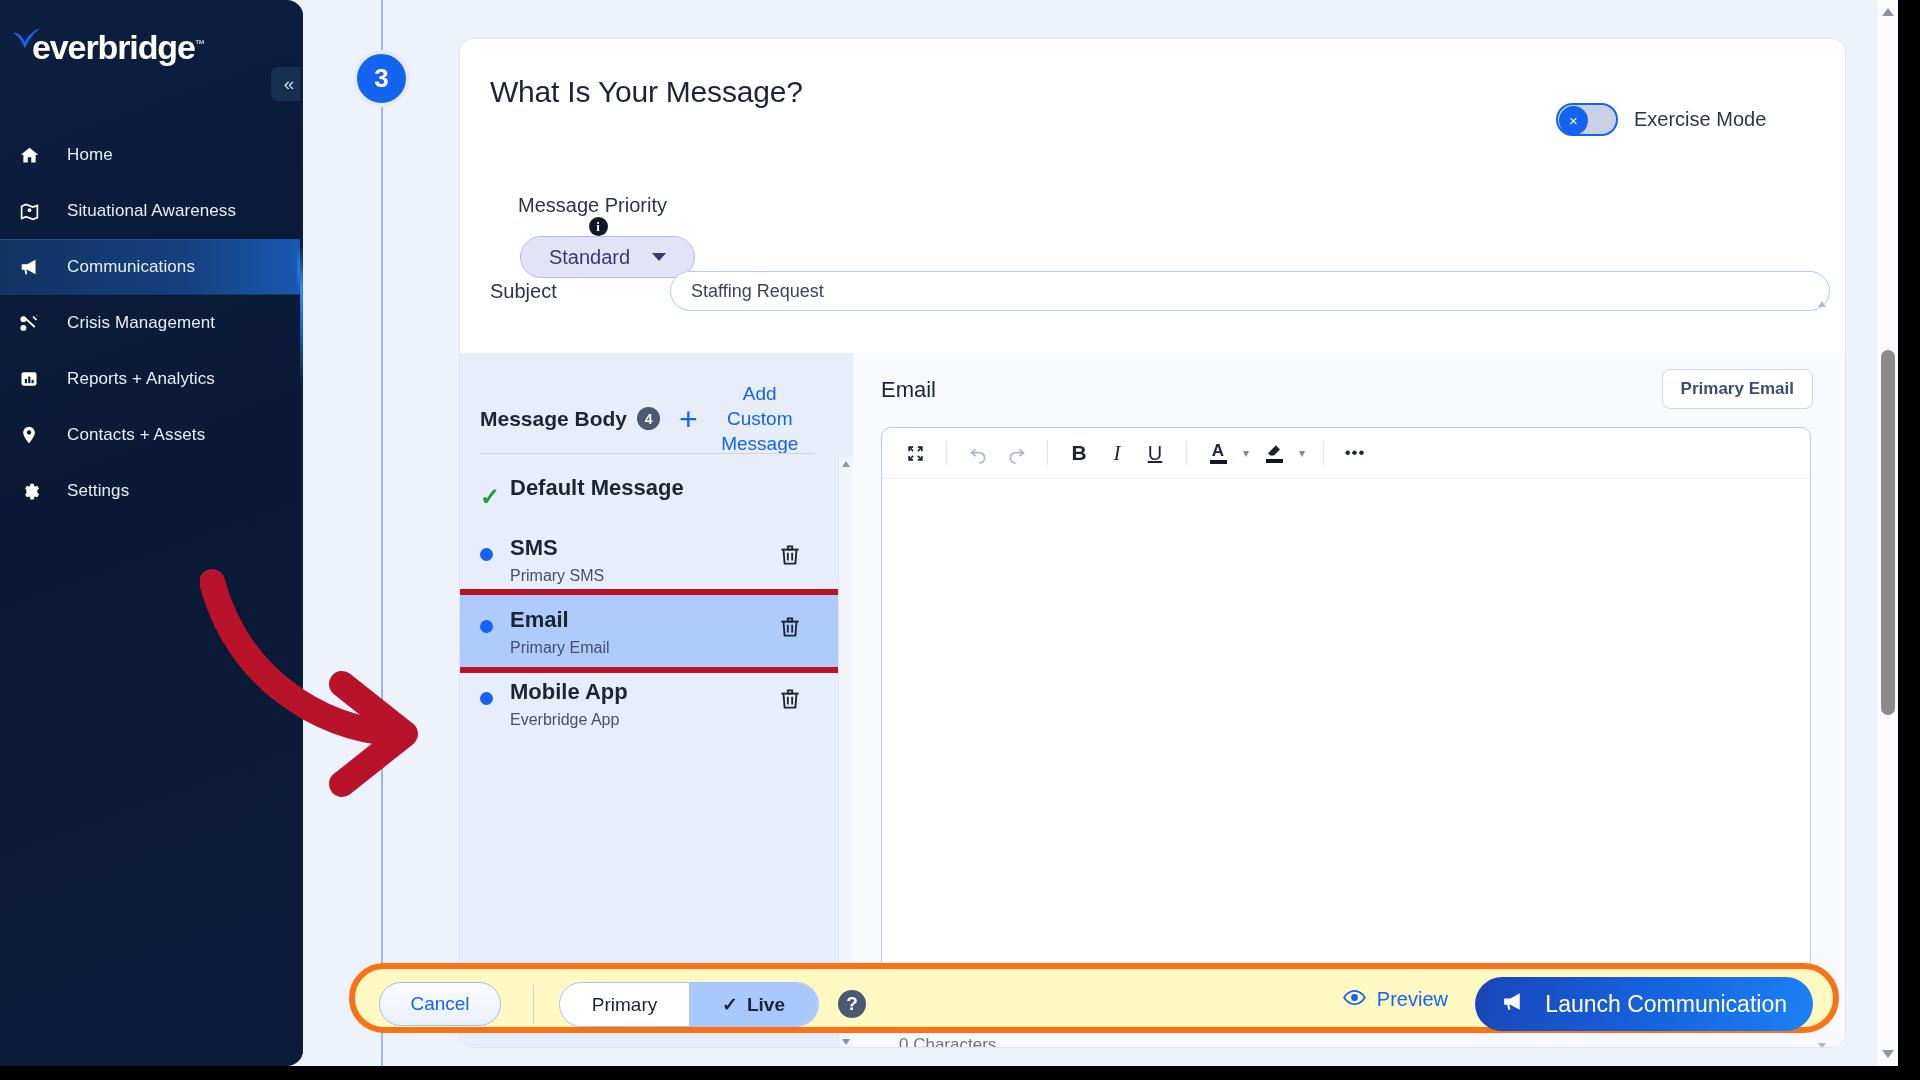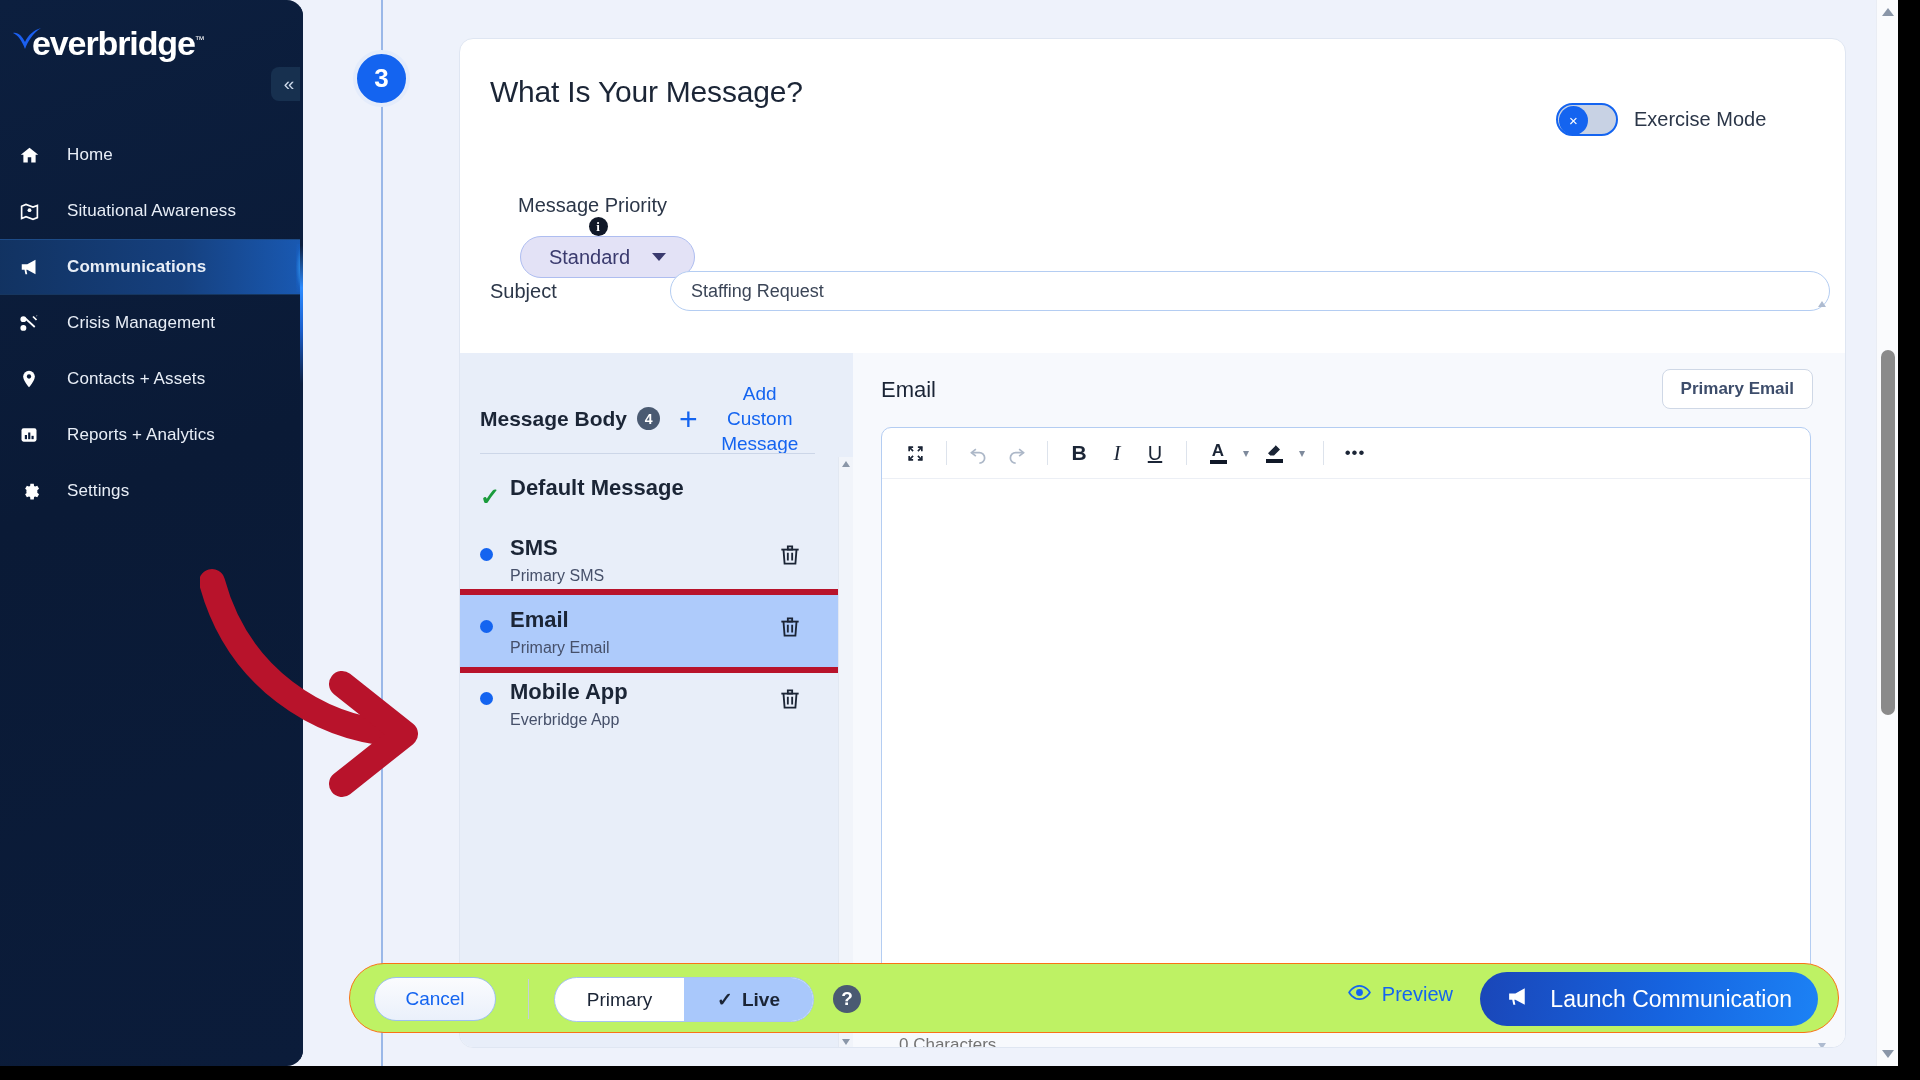--- a/index.html
+++ b/index.html
@@ -25,21 +25,21 @@
     overflow: hidden;
   }
   #sidebar::after{
     content:""; position:absolute; right:0; top:0; width:3px; height:100%;
     background:linear-gradient(180deg,#0c1f3f 0%, #0c1f3f 23%, #2d8cff 27%, #1b5ecb 31%, #0c1f3f 36%, #0c1f3f 100%);
   }
   .logo { position: absolute; left: 10px; top: 22px; display: flex; align-items: flex-start; }
   .logo-check { width: 34px; height: 34px; position: relative; flex: 0 0 auto; margin-top: 2px;}
   .logo-text {
     color: #fff; font-size: 34px; font-weight: bold; letter-spacing: -1.1px;
-    line-height: 36px; margin-left: -12px;
+    line-height: 44px; margin-left: -12px;
   }
   .logo-tm { font-size: 10px; vertical-align: super; font-weight: normal; letter-spacing:0; }
 
   #collapse-btn {
     position: absolute; left: 271px; top: 67px; width: 36px; height: 34px;
     background: #17304f; border-radius: 8px 0 0 8px;
     color: #cdd9ea; font-size: 19px; line-height: 34px; text-align: center;
     cursor: pointer;
   }
 
@@ -50,21 +50,21 @@
   }
   .nav-item .ni-ico {
     width: 28px; flex: 0 0 28px; display:flex; align-items:center; justify-content:flex-start;
     color: #ffffff;
   }
   .nav-item .ni-label { margin-left: 20px; letter-spacing: 0.1px; }
   .nav-item.active {
     background: linear-gradient(90deg, rgba(18,52,100,0.95) 0%, rgba(22,66,130,0.95) 60%, rgba(30,110,220,0.75) 100%);
     border-top: 1px solid #1d4b87; border-bottom: 1px solid #16365f;
   }
-  .nav-item.active .ni-label { font-weight: bold; }
+  .nav-item.active .ni-label { font-weight: normal; }
   .nav-item.active::after {
     content: ""; position: absolute; right: 0; top: 4px; width: 7px; height: 48px;
     background: radial-gradient(ellipse at right center, #38a6ff 0%, rgba(20,110,230,0.2) 70%, transparent 100%);
   }
 
   
   #timeline-line {
     position: absolute; left: 381px; top: 0; width: 1.5px; height: 1066px;
     background: #9ab8e8;
   }
@@ -213,21 +213,21 @@
   #editor-scroll .arrow-up, #editor-scroll .arrow-down {
     position:absolute; left: 2px; width: 0; height: 0;
     border-left: 4.5px solid transparent; border-right: 4.5px solid transparent;
   }
   #editor-scroll .arrow-up { top: 0; border-bottom: 6px solid #aebbd0; }
   #editor-scroll .arrow-down { bottom: 0; border-top: 6px solid #aebbd0; }
 
   
   #footer {
     position: absolute; left: 349px; top: 963px; width: 1490px; height: 70px;
-    background: #bef264; border: 1px solid #f97316; border-radius: 36px;
+    background: #fef9c3; border: 6px solid #f97316; border-radius: 36px;
   }
   #footer-inner { position: relative; width: 100%; height: 100%; }
   #cancel-btn {
     position: absolute; left: 24px; top: 13px; width: 122px; height: 44px;
     border: 1px solid #9dc0f0; border-radius: 22px;
     background: linear-gradient(180deg,#fbfcfe 0%, #eaf0fb 100%);
     color: #1464f0; font-size: 19px; display: flex; align-items: center; justify-content: center;
     cursor: pointer;
   }
   #footer-sep { position: absolute; left: 178px; top: 15px; width: 1px; height: 40px; background: #c3cede; }
@@ -336,37 +336,37 @@
                 <path d="M16 4 L20 8"></path>
                 <path d="M20 3 L20.3 3.3"></path>
             </svg>
           </span>
           <span class="ni-label">Crisis Management</span>
         </div>
 
         <div class="nav-item">
           <span class="ni-ico">
             <svg width="20" height="20" viewBox="0 0 24 24" fill="currentColor">
-                <path d="M12 2a7 7 0 0 0-7 7c0 5 7 13 7 13s7-8 7-13a7 7 0 0 0-7-7z"></path>
-                <circle cx="12" cy="9" r="2.6" fill="#0b1c3a"></circle>
-              </svg>
-          </span>
-          <span class="ni-label">Contacts + Assets</span>
-        </div>
-
-        <div class="nav-item">
-          <span class="ni-ico">
-            <svg width="20" height="20" viewBox="0 0 24 24" fill="currentColor">
                 <rect x="3" y="4" width="18" height="16" rx="2.5"></rect>
                 <rect x="7" y="12" width="2.6" height="5" fill="#0b1c3a"></rect>
                 <rect x="11" y="9" width="2.6" height="8" fill="#0b1c3a"></rect>
                 <rect x="15" y="13" width="2.6" height="4" fill="#0b1c3a"></rect>
               </svg>
           </span>
           <span class="ni-label">Reports + Analytics</span>
+        </div>
+
+        <div class="nav-item">
+          <span class="ni-ico">
+            <svg width="20" height="20" viewBox="0 0 24 24" fill="currentColor">
+                <path d="M12 2a7 7 0 0 0-7 7c0 5 7 13 7 13s7-8 7-13a7 7 0 0 0-7-7z"></path>
+                <circle cx="12" cy="9" r="2.6" fill="#0b1c3a"></circle>
+              </svg>
+          </span>
+          <span class="ni-label">Contacts + Assets</span>
         </div>
 
         <div class="nav-item">
           <span class="ni-ico">
             <svg width="21" height="21" viewBox="0 0 24 24" fill="currentColor">
                 <path d="M12 8.4a3.6 3.6 0 1 0 0 7.2 3.6 3.6 0 0 0 0-7.2zm9 3.6-.1-1.5 2-1.6-2-3.4-2.4.9-1.3-.8-.3-2.6h-3.9l-.3 2.6-1.3.8-2.4-.9-2 3.4 2 1.6-.1 1.5.1 1.5-2 1.6 2 3.4 2.4-.9 1.3.8.3 2.6h3.9l.3-2.6 1.3-.8 2.4.9 2-3.4-2-1.6z"></path>
               </svg>
           </span>
           <span class="ni-label">Settings</span>
         </div>

